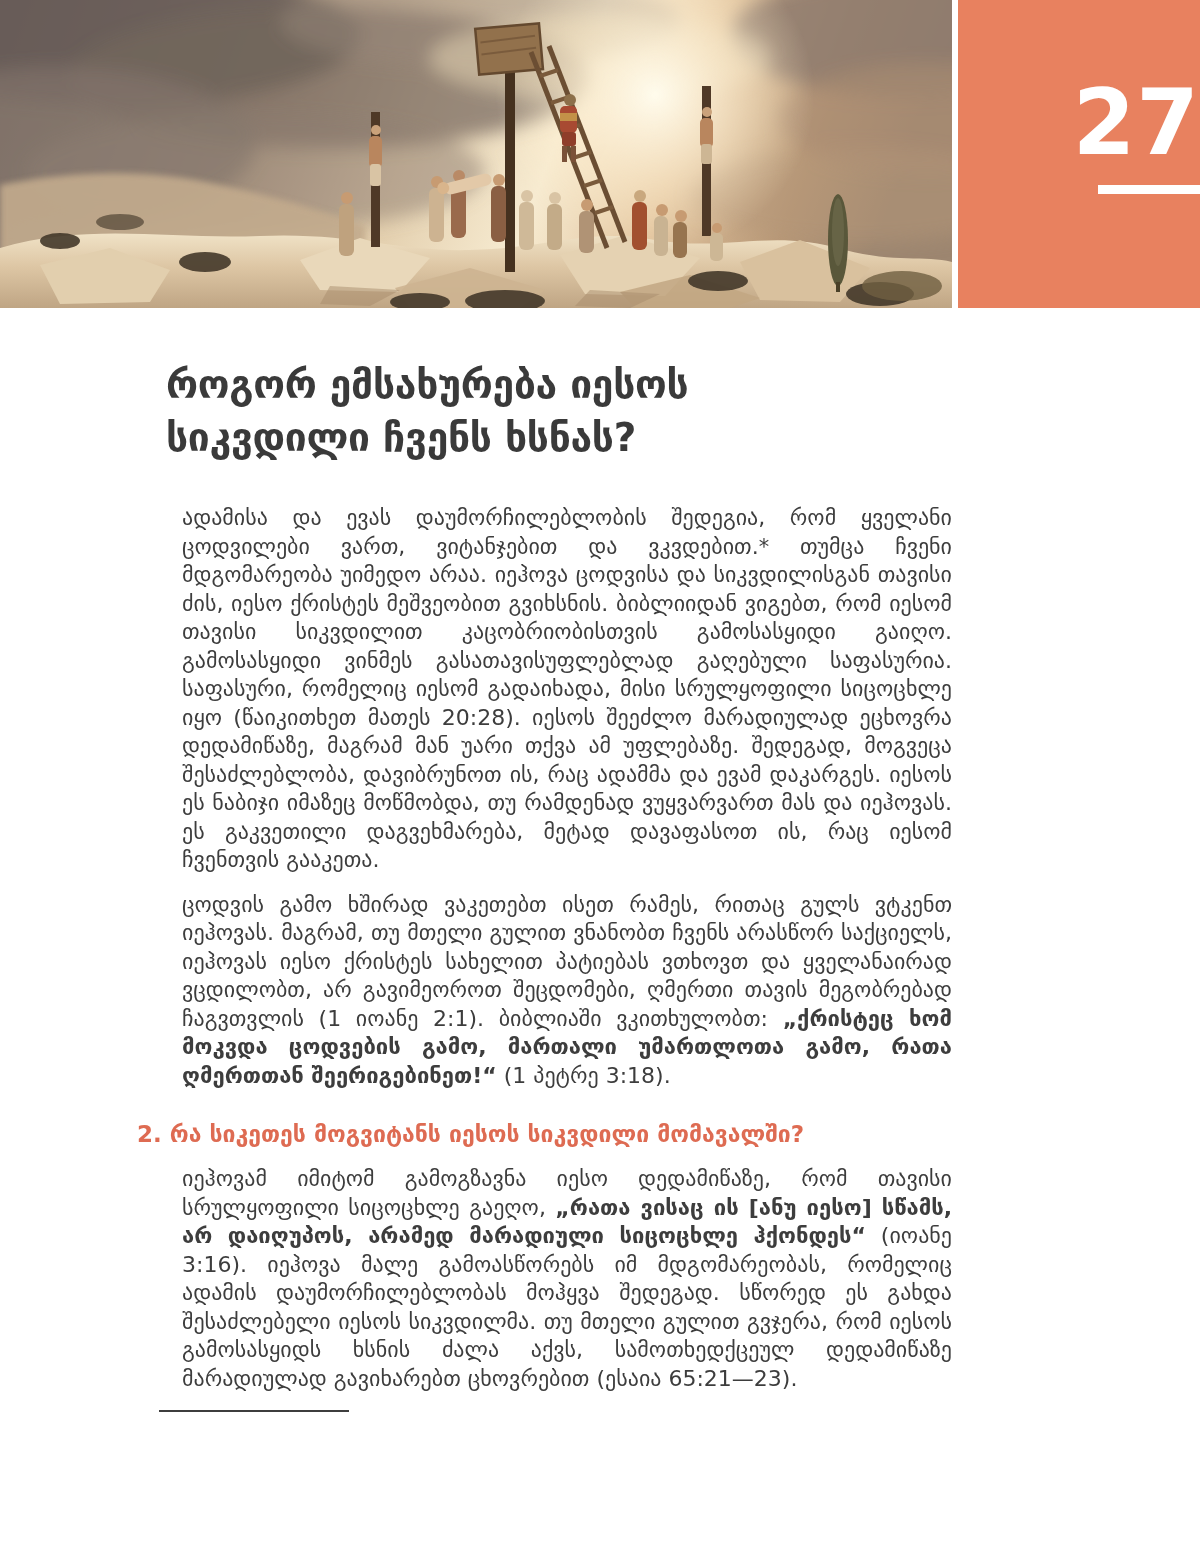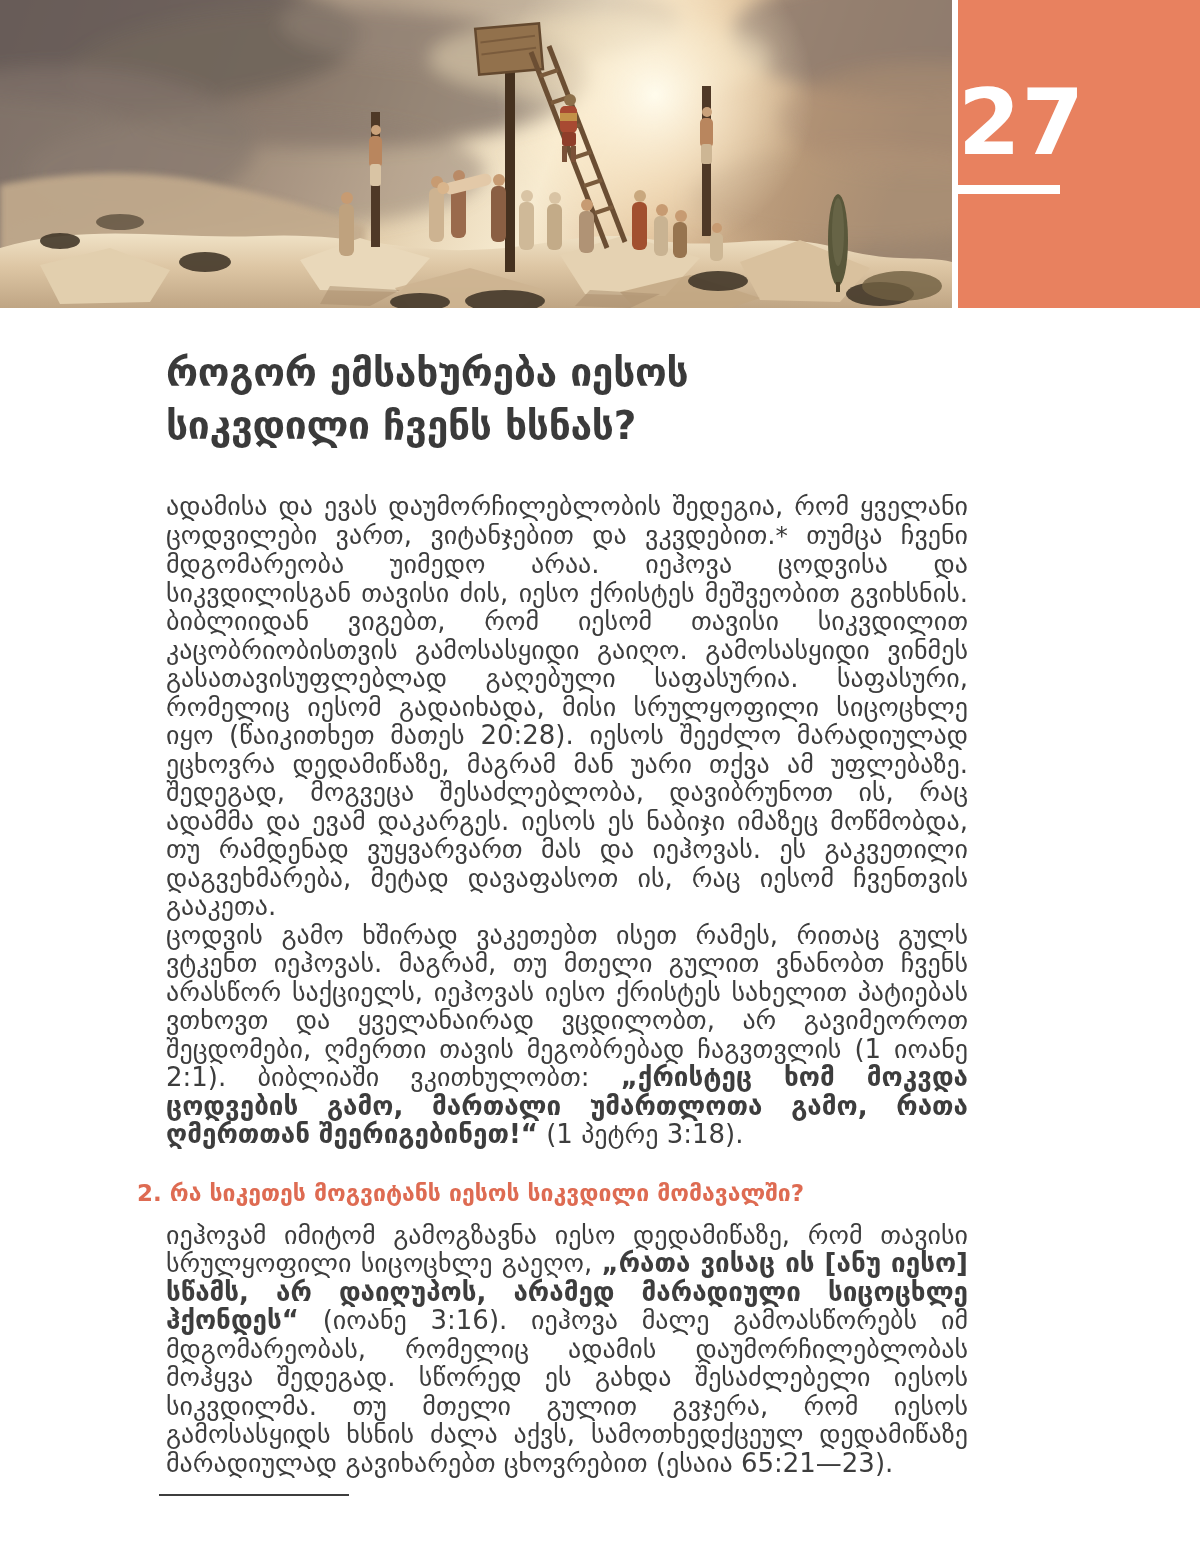--- a/index.html
+++ b/index.html
@@ -3,29 +3,29 @@
 <meta charset="utf-8">
 <style>
   html,body{margin:0;padding:0;background:#ffffff;}
   body{width:1200px;height:1543px;font-family:"DejaVu Sans",sans-serif;color:#3d3d3d;}
   .page{position:relative;width:1200px;height:1543px;overflow:hidden;background:#fff;}
 
   
   .hero{position:absolute;left:0;top:0;width:952px;height:308px;overflow:hidden;}
   .hero svg{display:block;}
   .chapter-badge{position:absolute;left:958px;top:0;width:242px;height:308px;
-    display:flex;flex-direction:column;align-items:flex-start;justify-content:flex-start;
+    display:flex;flex-direction:column;align-items:flex-end;justify-content:flex-start;
     padding-top:78px;box-sizing:border-box;}
   .chapter-number{color:#ffffff;font-size:90px;line-height:1;font-weight:700;letter-spacing:1px;}
   .chapter-underline{width:102px;height:9px;background:#ffffff;margin-top:17px;}
 
   
-  main{position:absolute;left:166px;top:296px;width:802px;}
+  main{position:absolute;left:166px;top:308px;width:802px;}
   h1{margin:50px 0 40px 0;font-size:39px;line-height:53px;font-weight:700;color:#3a3a3a;letter-spacing:-0.3px;}
-  p.body{margin:0;font-size:26px;line-height:28.5px;text-align:justify;}
+  p.body{margin:16px;font-size:22px;line-height:28.5px;text-align:justify;}
   h2.section{margin:29px 0 13px -29px;font-size:23px;line-height:30px;font-weight:700;color:#de6b52;}
   .bold{font-weight:700;}
   .fn-marker{font-size:0.95em;}
 
   .footnote{margin-top:17px;margin-left:-7px;}
   .fn-rule{width:190px;height:0;border-top:2px solid #3e3e3e;margin:0 0 11px 0;}
   .fn-text{margin:0;font-size:17.5px;line-height:24px;text-align:justify;color:#3d3d3d;}
 </style>
 </head>
 <body>

